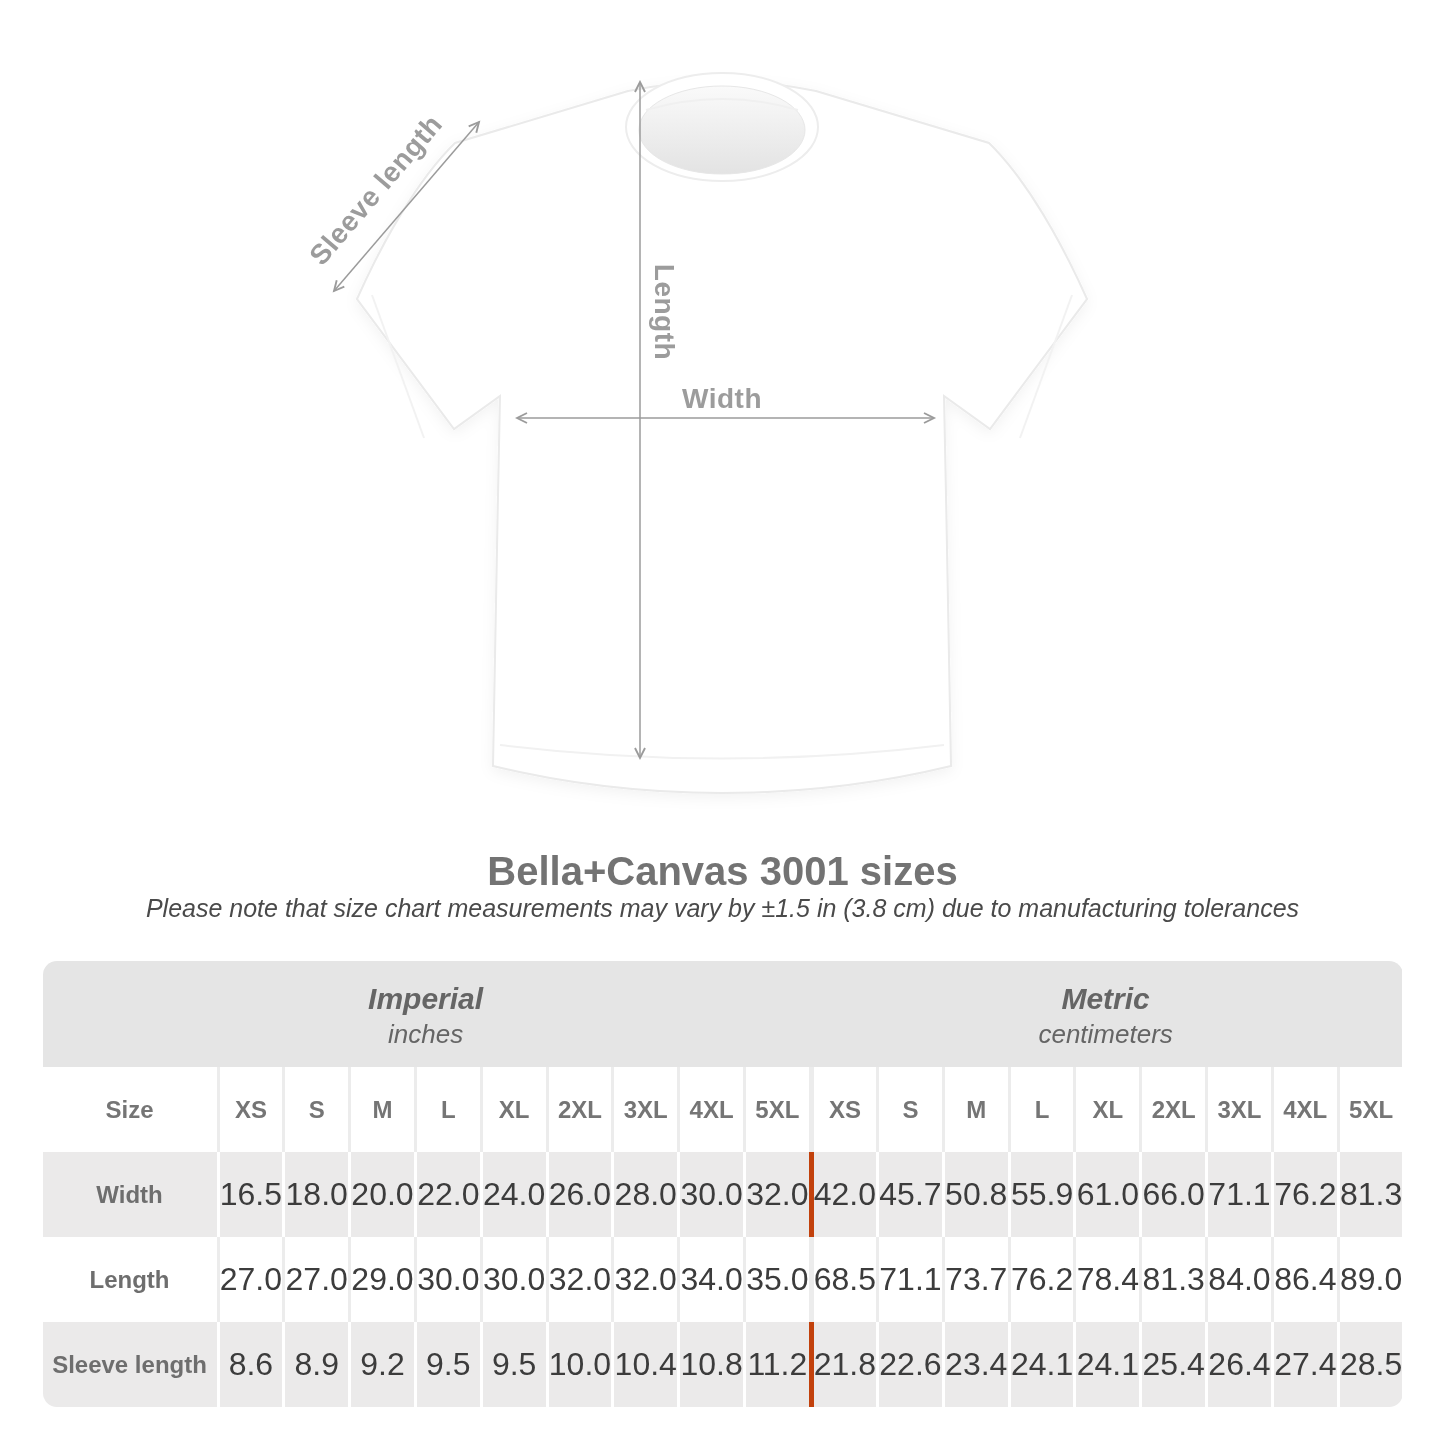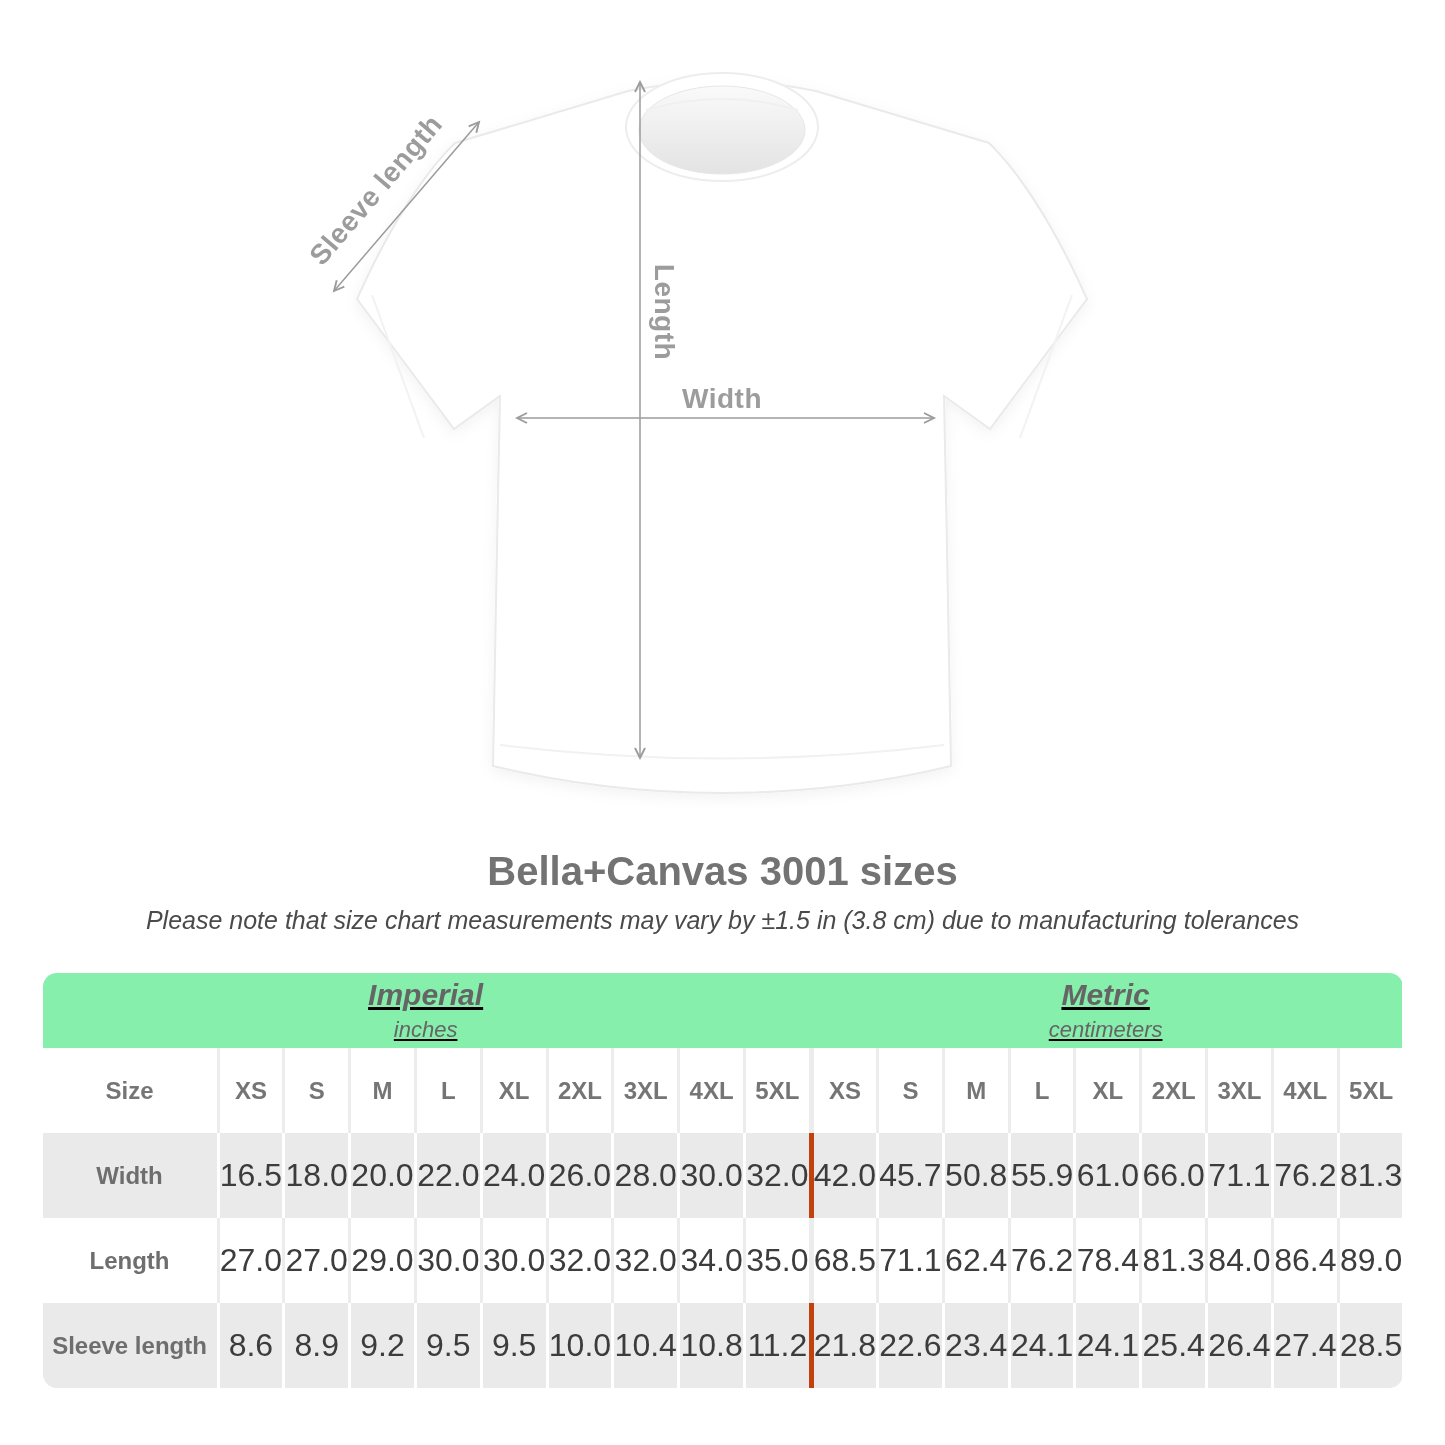--- a/index.html
+++ b/index.html
@@ -17,40 +17,40 @@
     font-family:"Liberation Sans", sans-serif;
     font-size:28px; font-weight:bold; fill:#9c9c9c; letter-spacing:0.5px;
   }
 
   
   .title-block { text-align:center; margin-top:4px; }
   .chart-title {
     font-size:40px; font-weight:bold; color:#737373; line-height:44px;
   }
   .chart-subtitle {
-    margin-top:12px; font-size:25px; font-style:italic; color:#4a4a4a; line-height:30px;
+    font-size:25px; font-style:italic; color:#4a4a4a; line-height:30px;
   }
 
   
   .size-table {
     width:1360px; margin:38px auto 0 auto;
     display:grid;
     grid-template-columns:174px repeat(18, 1fr);
     border-radius:14px; overflow:hidden;
     background:#fff;
   }
   .cell {
     display:flex; align-items:center; justify-content:center;
     flex-direction:column; text-align:center;
   }
-  .band { height:75px; background:#86efac;text-decoration:underline; }
+  .band { height:106px; background:#e5e5e5; }
   .band-imperial { grid-column:1 / span 10; }
   .band-metric   { grid-column:11 / span 9; }
   .band-title { font-size:30px; font-weight:bold; font-style:italic; color:#656565; line-height:32px; }
-  .band-unit  { font-size:22px; font-style:italic; color:#656565; margin-top:7px; line-height:24px; }
+  .band-unit  { font-size:26px; font-style:italic; color:#656565; margin-top:7px; line-height:24px; }
 
   .row-white { background:#fff; }
   .row-gray  { background:#ebeaea; }
   .h85 { height:85px; }
 
   .size-cell  { font-size:24px; font-weight:bold; color:#757575; }
   .label-cell { font-size:24px; font-weight:bold; color:#6e6e6e; }
   .num-cell   { font-size:32px; color:#3c3c3c; }
 
   
@@ -171,21 +171,21 @@
     <div class="cell h85 row-white num-cell sep-on-white">27.0</div>
     <div class="cell h85 row-white num-cell sep-on-white">29.0</div>
     <div class="cell h85 row-white num-cell sep-on-white">30.0</div>
     <div class="cell h85 row-white num-cell sep-on-white">30.0</div>
     <div class="cell h85 row-white num-cell sep-on-white">32.0</div>
     <div class="cell h85 row-white num-cell sep-on-white">32.0</div>
     <div class="cell h85 row-white num-cell sep-on-white">34.0</div>
     <div class="cell h85 row-white num-cell sep-on-white">35.0</div>
     <div class="cell h85 row-white num-cell sep-boundary-white">68.5</div>
     <div class="cell h85 row-white num-cell sep-on-white">71.1</div>
-    <div class="cell h85 row-white num-cell sep-on-white">62.4</div>
+    <div class="cell h85 row-white num-cell sep-on-white">73.7</div>
     <div class="cell h85 row-white num-cell sep-on-white">76.2</div>
     <div class="cell h85 row-white num-cell sep-on-white">78.4</div>
     <div class="cell h85 row-white num-cell sep-on-white">81.3</div>
     <div class="cell h85 row-white num-cell sep-on-white">84.0</div>
     <div class="cell h85 row-white num-cell sep-on-white">86.4</div>
     <div class="cell h85 row-white num-cell sep-on-white">89.0</div>
     <div class="cell h85 row-gray label-cell">Sleeve length</div>
     <div class="cell h85 row-gray num-cell sep-on-gray">8.6</div>
     <div class="cell h85 row-gray num-cell sep-on-gray">8.9</div>
     <div class="cell h85 row-gray num-cell sep-on-gray">9.2</div>

